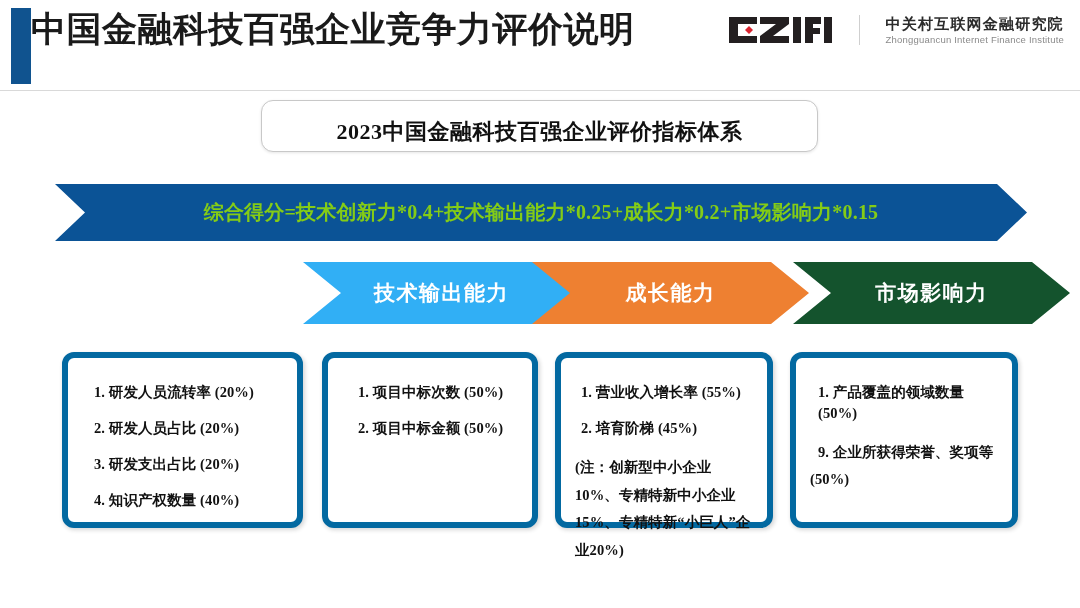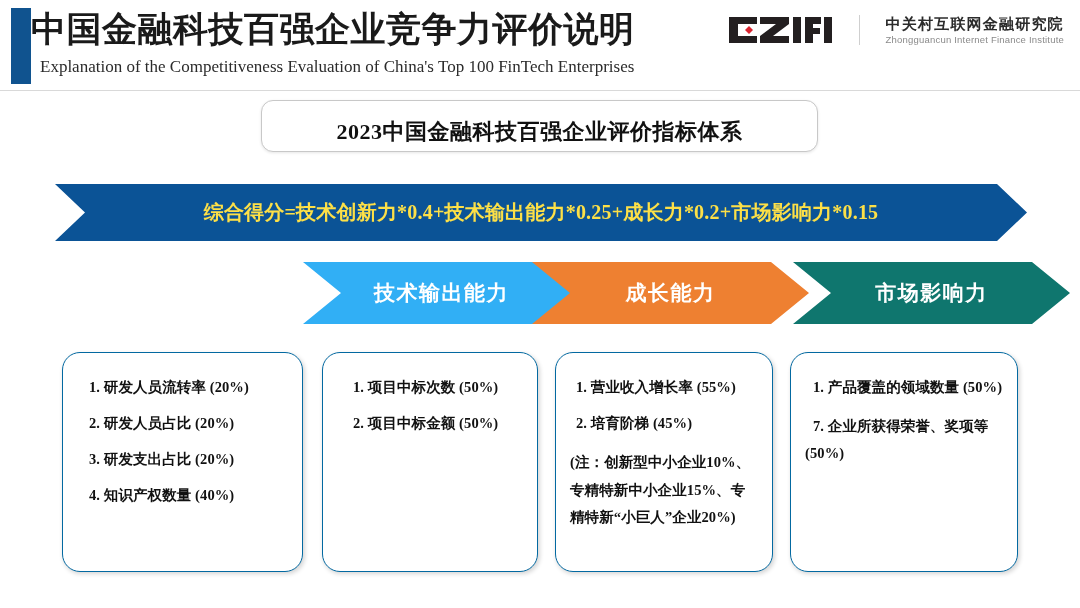--- a/index.html
+++ b/index.html
@@ -125,21 +125,21 @@
     left: 55px; top: 184px;
     width: 972px; height: 57px;
     background: #0B5396;
     -webkit-clip-path: polygon(0 0, calc(100% - 30px) 0, 100% 50%, calc(100% - 30px) 100%, 0 100%, 30px 50%);
     clip-path: polygon(0 0, calc(100% - 30px) 0, 100% 50%, calc(100% - 30px) 100%, 0 100%, 30px 50%);
     display: flex;
     align-items: center;
     justify-content: center;
   }
   #formula-text {
-    color: #fde047;
+    color: #84cc16;
     font-size: 20px;
     font-weight: bold;
     letter-spacing: 0.2px;
     white-space: nowrap;
   }
 
   
   .pillar-row {
     position: absolute;
     left: 0; top: 262px;
@@ -165,24 +165,24 @@
   }
   #pillar-0 { left: 57px;  width: 277px; }
   #pillar-1 { left: 303px; width: 277px; }
   #pillar-2 { left: 532px; width: 277px; }
   #pillar-3 { left: 793px; width: 277px; }
 
   
   .card {
     position: absolute;
     top: 352px;
-    height: 220px;
+    height: 176px;
     background: #ffffff;
-    border: 1px solid #0369a1;
-    border-radius: 18px;
+    border: 6px solid #0369a1;
+    border-radius: 12px;
     box-shadow: 1.5px 2px 4px rgba(0,0,0,0.16);
     box-sizing: border-box;
     padding: 24px 14px 10px 14px;
   }
   #card-0 { left: 62px;  width: 241px; }
   #card-1 { left: 322px; width: 216px; }
   #card-2 { left: 555px; width: 218px; }
   #card-3 { left: 790px; width: 228px; }
 
   .card-line {
@@ -203,21 +203,20 @@
   #card-3 .card-line { padding-left: 8px; }
   #card-2 .card-line.note { padding-left: 0px; }
   #card-3 .card-line.wrapline { padding-left: 8px; line-height: 1.85; }
 </style>
 </head>
 <body>
 
 <div id="header">
   <div id="header-accent-bar" style="background: rgb(16, 83, 143);"></div>
   <div id="header-title-cn">中国金融科技百强企业竞争力评价说明</div>
-  <div id="header-title-en">Explanation of the Competitiveness Evaluation of China's Top 100 FinTech Enterprises</div>
 
   <div id="logo">
     <div id="logo-mark">
       <svg width="106" height="30" viewBox="0 0 106 30" xmlns="http://www.w3.org/2000/svg">
 
         <path d="M2 2 H30 V9 H11 V21 H30 V28 H2 Z" fill="#231f20"></path>
 
         <path d="M33 2 H62 V9 L46 21 H62 V28 H33 V21 L49 9 H33 Z" fill="#231f20"></path>
 
         <rect x="66" y="2" width="8" height="26" fill="#231f20"></rect>
@@ -247,21 +246,21 @@
   <span id="formula-text">综合得分=技术创新力*0.4+技术输出能力*0.25+成长力*0.2+市场影响力*0.15</span>
 </div>
 
 <div class="pillar-row">
   <div class="pillar" id="pillar-1" style="background: rgb(49, 175, 245);">
     <span class="pillar-label">技术输出能力</span>
   </div>
   <div class="pillar" id="pillar-2" style="background: rgb(238, 128, 49);">
     <span class="pillar-label">成长能力</span>
   </div>
-  <div class="pillar" id="pillar-3" style="background: #0f766e;">
+  <div class="pillar" id="pillar-3" style="background: #14532d;">
     <span class="pillar-label">市场影响力</span>
   </div>
 </div>
 
 <div class="card" id="card-0">
   <div class="card-line">1. 研发人员流转率 (20%)</div>
   <div class="card-line">2. 研发人员占比 (20%)</div>
   <div class="card-line">3. 研发支出占比 (20%)</div>
   <div class="card-line">4. 知识产权数量 (40%)</div>
 </div>
@@ -272,15 +271,15 @@
 </div>
 
 <div class="card" id="card-2">
   <div class="card-line">1. 营业收入增长率 (55%)</div>
   <div class="card-line">2. 培育阶梯 (45%)</div>
   <div class="card-line note">(注：创新型中小企业10%、专精特新中小企业15%、专精特新“小巨人”企业20%)</div>
 </div>
 
 <div class="card" id="card-3">
   <div class="card-line">1. 产品覆盖的领域数量 (50%)</div>
-  <div class="card-line wrapline">7. 企业所获得荣誉、奖项等</div>
+  <div class="card-line wrapline">9. 企业所获得荣誉、奖项等</div>
   <div class="card-line" style="margin-top:-12px;padding-left:0 !important;">(50%)</div>
 </div>
 
 </body></html>

